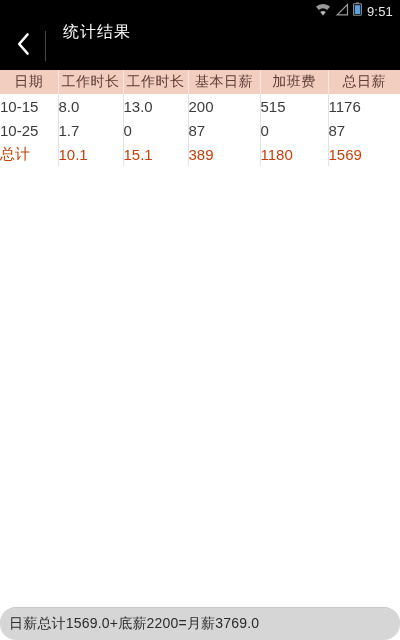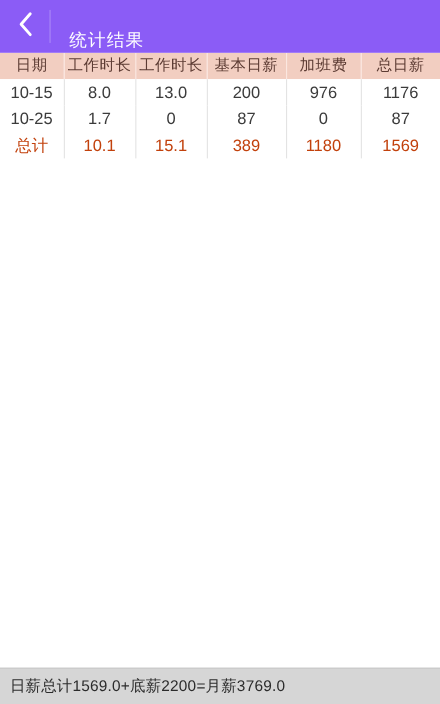--- a/index.html
+++ b/index.html
@@ -46,23 +46,23 @@
     color: #e8e8e8;
     font-size: 13px;
     letter-spacing: 0.2px;
     margin-left: 5px;
     line-height: 1;
   }
 
   
   .app-bar {
     height: 48px;
-    background: #8b5cf6;
-    display: flex;
-    align-items: flex-end;
+    background: #000000;
+    display: flex;
+    align-items: flex-start;
     flex: 0 0 auto;
     position: relative;
   }
   .back-button {
     width: 46px;
     height: 48px;
     display: flex;
     align-items: center;
     justify-content: center;
     cursor: pointer;
@@ -109,21 +109,21 @@
     text-align: center;
     letter-spacing: 0.5px;
     border-right: 1px solid #fbe7e0;
   }
   table.stats th:last-child { border-right: none; }
   table.stats td {
     font-size: 15px;
     color: #3b3b3b;
     height: 24px;
     padding: 0;
-    text-align: center;
+    text-align: left;
     border-right: 1px solid #e3e3e3;
     background: #ffffff;
   }
   table.stats td:last-child { border-right: none; }
   table.stats tr.total-row td { color: #c2410c; }
   col.c-date  { width: 58px; }
   col.c-work  { width: 65px; }
   col.c-ot    { width: 65px; }
   col.c-base  { width: 72px; }
   col.c-otpay { width: 68px; }
@@ -135,32 +135,57 @@
     left: 0;
     right: 0;
     bottom: 0;
     height: 33px;
     background: #d6d6d6;
     display: flex;
     align-items: center;
     padding-left: 9px;
     box-sizing: border-box;
     border-top: 1px solid #c9c9c9;
+    border-radius: 16px;
   }
   .bottom-text {
     font-size: 14px;
     color: #2b2b2b;
     letter-spacing: 0.2px;
   }
 </style>
 </head>
 <body>
 
 <div class="screen">
 
+  <div class="status-bar">
+    <div class="status-icons">
+      <span class="wifi-icon">
+        <svg width="16" height="13" viewBox="0 0 16 13">
+          <path d="M8 12.4 L1.0 3.6 A11 11 0 0 1 15.0 3.6 Z" fill="#9a9a9a"></path>
+          <path d="M8 12.4 L3.6 6.9 A7.2 7.2 0 0 1 12.4 6.9 Z" fill="#000000"></path>
+          <path d="M8 12.4 L5.4 9.1 A4.2 4.2 0 0 1 10.6 9.1 Z" fill="#b9b9b9"></path>
+        </svg>
+      </span>
+      <span class="signal-icon">
+        <svg width="14" height="13" viewBox="0 0 14 13">
+          <path d="M12.5 1.5 L12.5 11.8 L2.2 11.8 Z" fill="none" stroke="#9a9a9a" stroke-width="1.2"></path>
+        </svg>
+      </span>
+      <span class="battery-icon">
+        <svg width="9" height="14" viewBox="0 0 9 14">
+          <rect x="3" y="0.4" width="3" height="1.4" fill="#8f8f8f"></rect>
+          <rect x="0.6" y="1.8" width="7.8" height="11.4" rx="0.6" fill="none" stroke="#8f8f8f" stroke-width="1.1"></rect>
+          <rect x="1.8" y="3.2" width="5.4" height="8.8" fill="#5aa0e0"></rect>
+        </svg>
+      </span>
+    </div>
+    <span class="status-time">9:51</span>
+  </div>
 
   <div class="app-bar">
     <div class="back-button">
       <span class="chev">
         <svg width="14" height="24" viewBox="0 0 14 24">
           <path d="M11.5 2.5 L3.2 12 L11.5 21.5" fill="none" stroke="#ffffff" stroke-width="2.6" stroke-linecap="round" stroke-linejoin="round"></path>
         </svg>
       </span>
     </div>
     <div class="app-title">统计结果</div>
@@ -185,21 +210,21 @@
           <th>加班费</th>
           <th>总日薪</th>
         </tr>
       </thead>
       <tbody>
         <tr>
           <td>10-15</td>
           <td>8.0</td>
           <td>13.0</td>
           <td>200</td>
-          <td>976</td>
+          <td>515</td>
           <td>1176</td>
         </tr>
         <tr>
           <td>10-25</td>
           <td>1.7</td>
           <td>0</td>
           <td>87</td>
           <td>0</td>
           <td>87</td>
         </tr>

